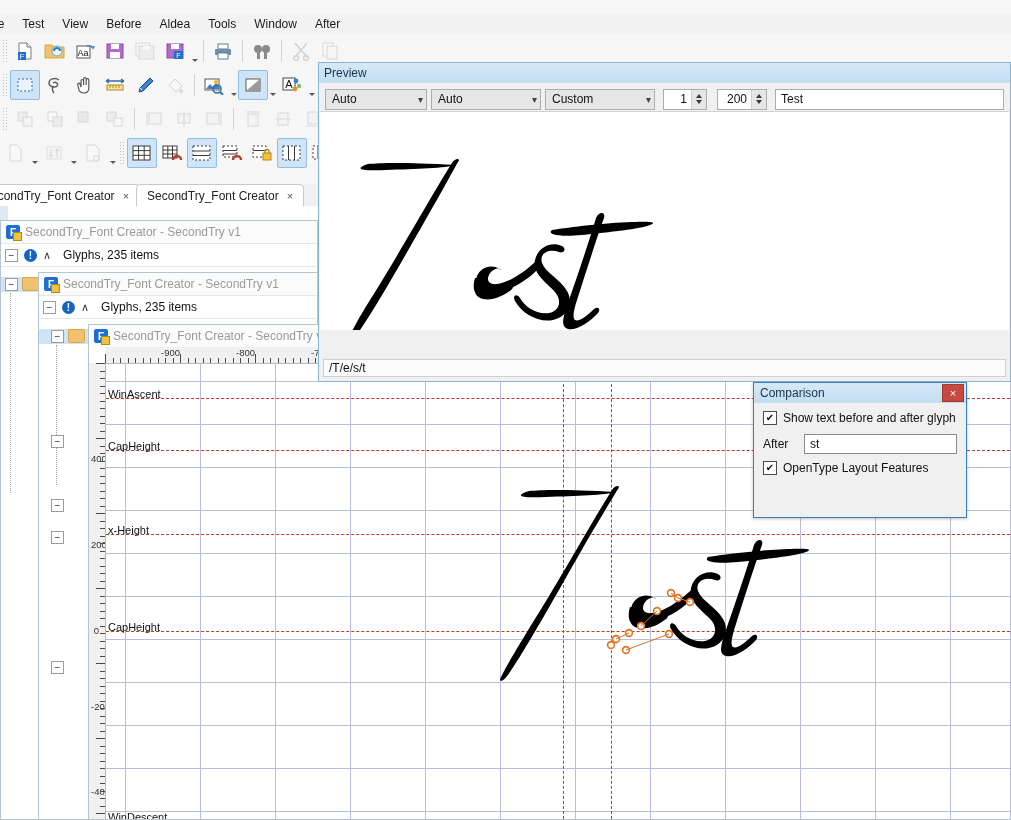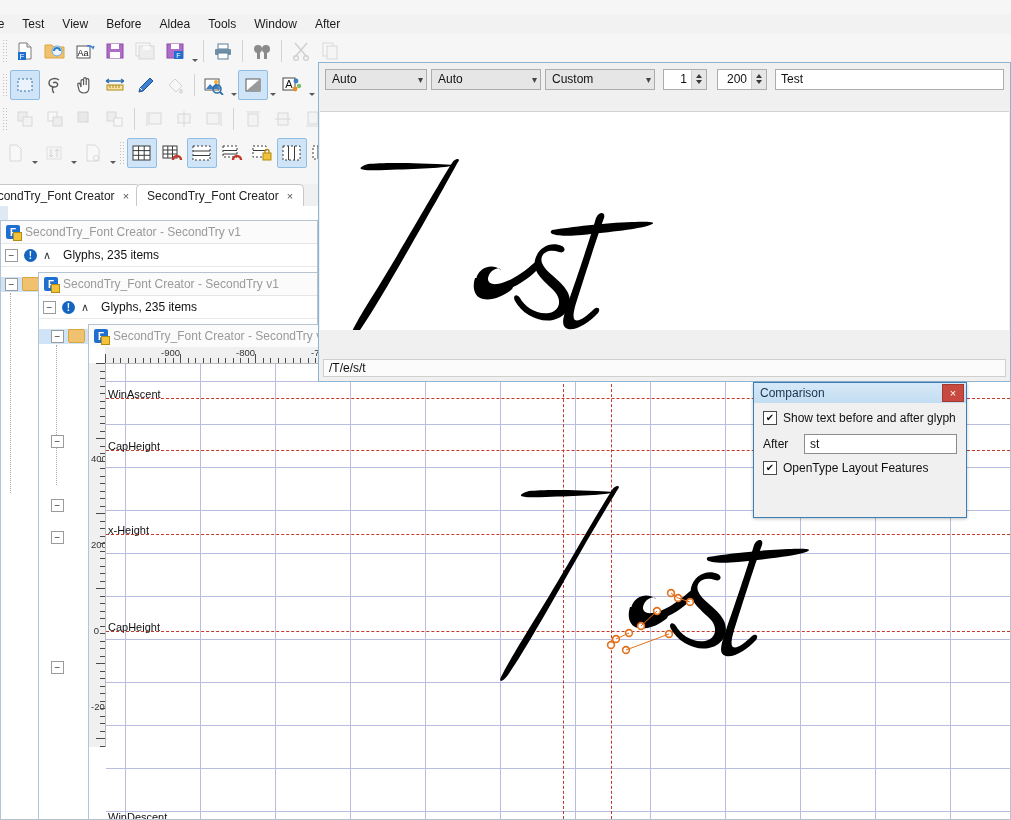--- a/index.html
+++ b/index.html
@@ -707,21 +707,21 @@
             <div class="rtick" style="left: 847.5px; top: 11px; width: 1px; height: 5px;"></div>
             <div class="rtick" style="left: 855px; top: 11px; width: 1px; height: 5px;"></div>
             <div class="rtick" style="left: 862.5px; top: 11px; width: 1px; height: 5px;"></div>
             <div class="rtick" style="left: 870px; top: 11px; width: 1px; height: 5px;"></div>
             <div class="rtick" style="left: 877.5px; top: 11px; width: 1px; height: 5px;"></div>
             <div class="rtick" style="left: 885px; top: 11px; width: 1px; height: 5px;"></div>
             <div class="rtick" style="left: 892.5px; top: 11px; width: 1px; height: 5px;"></div>
           </div>
       </div>
 
-      <div class="vruler" style="top:16px; height:384px;">
+      <div class="vruler" style="top:16px; height:456px;">
         <div class="vlabel" style="left:2px; top:92px;">400</div>
         <div class="vlabel" style="left:2px; top:178px;">200</div>
         <div class="vlabel" style="left:2px; top:264px;">0</div>
         <div class="vlabel" style="left:2px; top:340px;">-200</div>
         <div class="vlabel" style="left:2px; top:425px;">-400</div>
         <div id="vticks">
             <div class="rtick" style="top: 0px; left: 7px; height: 1px; width: 9px;"></div>
             <div class="rtick" style="top: 7.5px; left: 11px; height: 1px; width: 5px;"></div>
             <div class="rtick" style="top: 15px; left: 11px; height: 1px; width: 5px;"></div>
             <div class="rtick" style="top: 22.5px; left: 11px; height: 1px; width: 5px;"></div>
@@ -861,20 +861,21 @@
             <path d="M535 262 L551 247"></path>
             <path d="M510 275 L523 269"></path>
             <path d="M520 286 L563 270"></path>
           </g>
         </svg>
       </div>
     </div>
   </div>
 
   <div class="preview">
+    <div class="preview-title">Preview</div>
 
     <div class="preview-toolbar">
       <div class="wcombo" style="width:102px;">
         <span>Auto</span>
         <span class="cv">▾</span>
       </div>
       <div class="wcombo" style="width:110px;">
         <span>Auto</span>
         <span class="cv">▾</span>
       </div>

